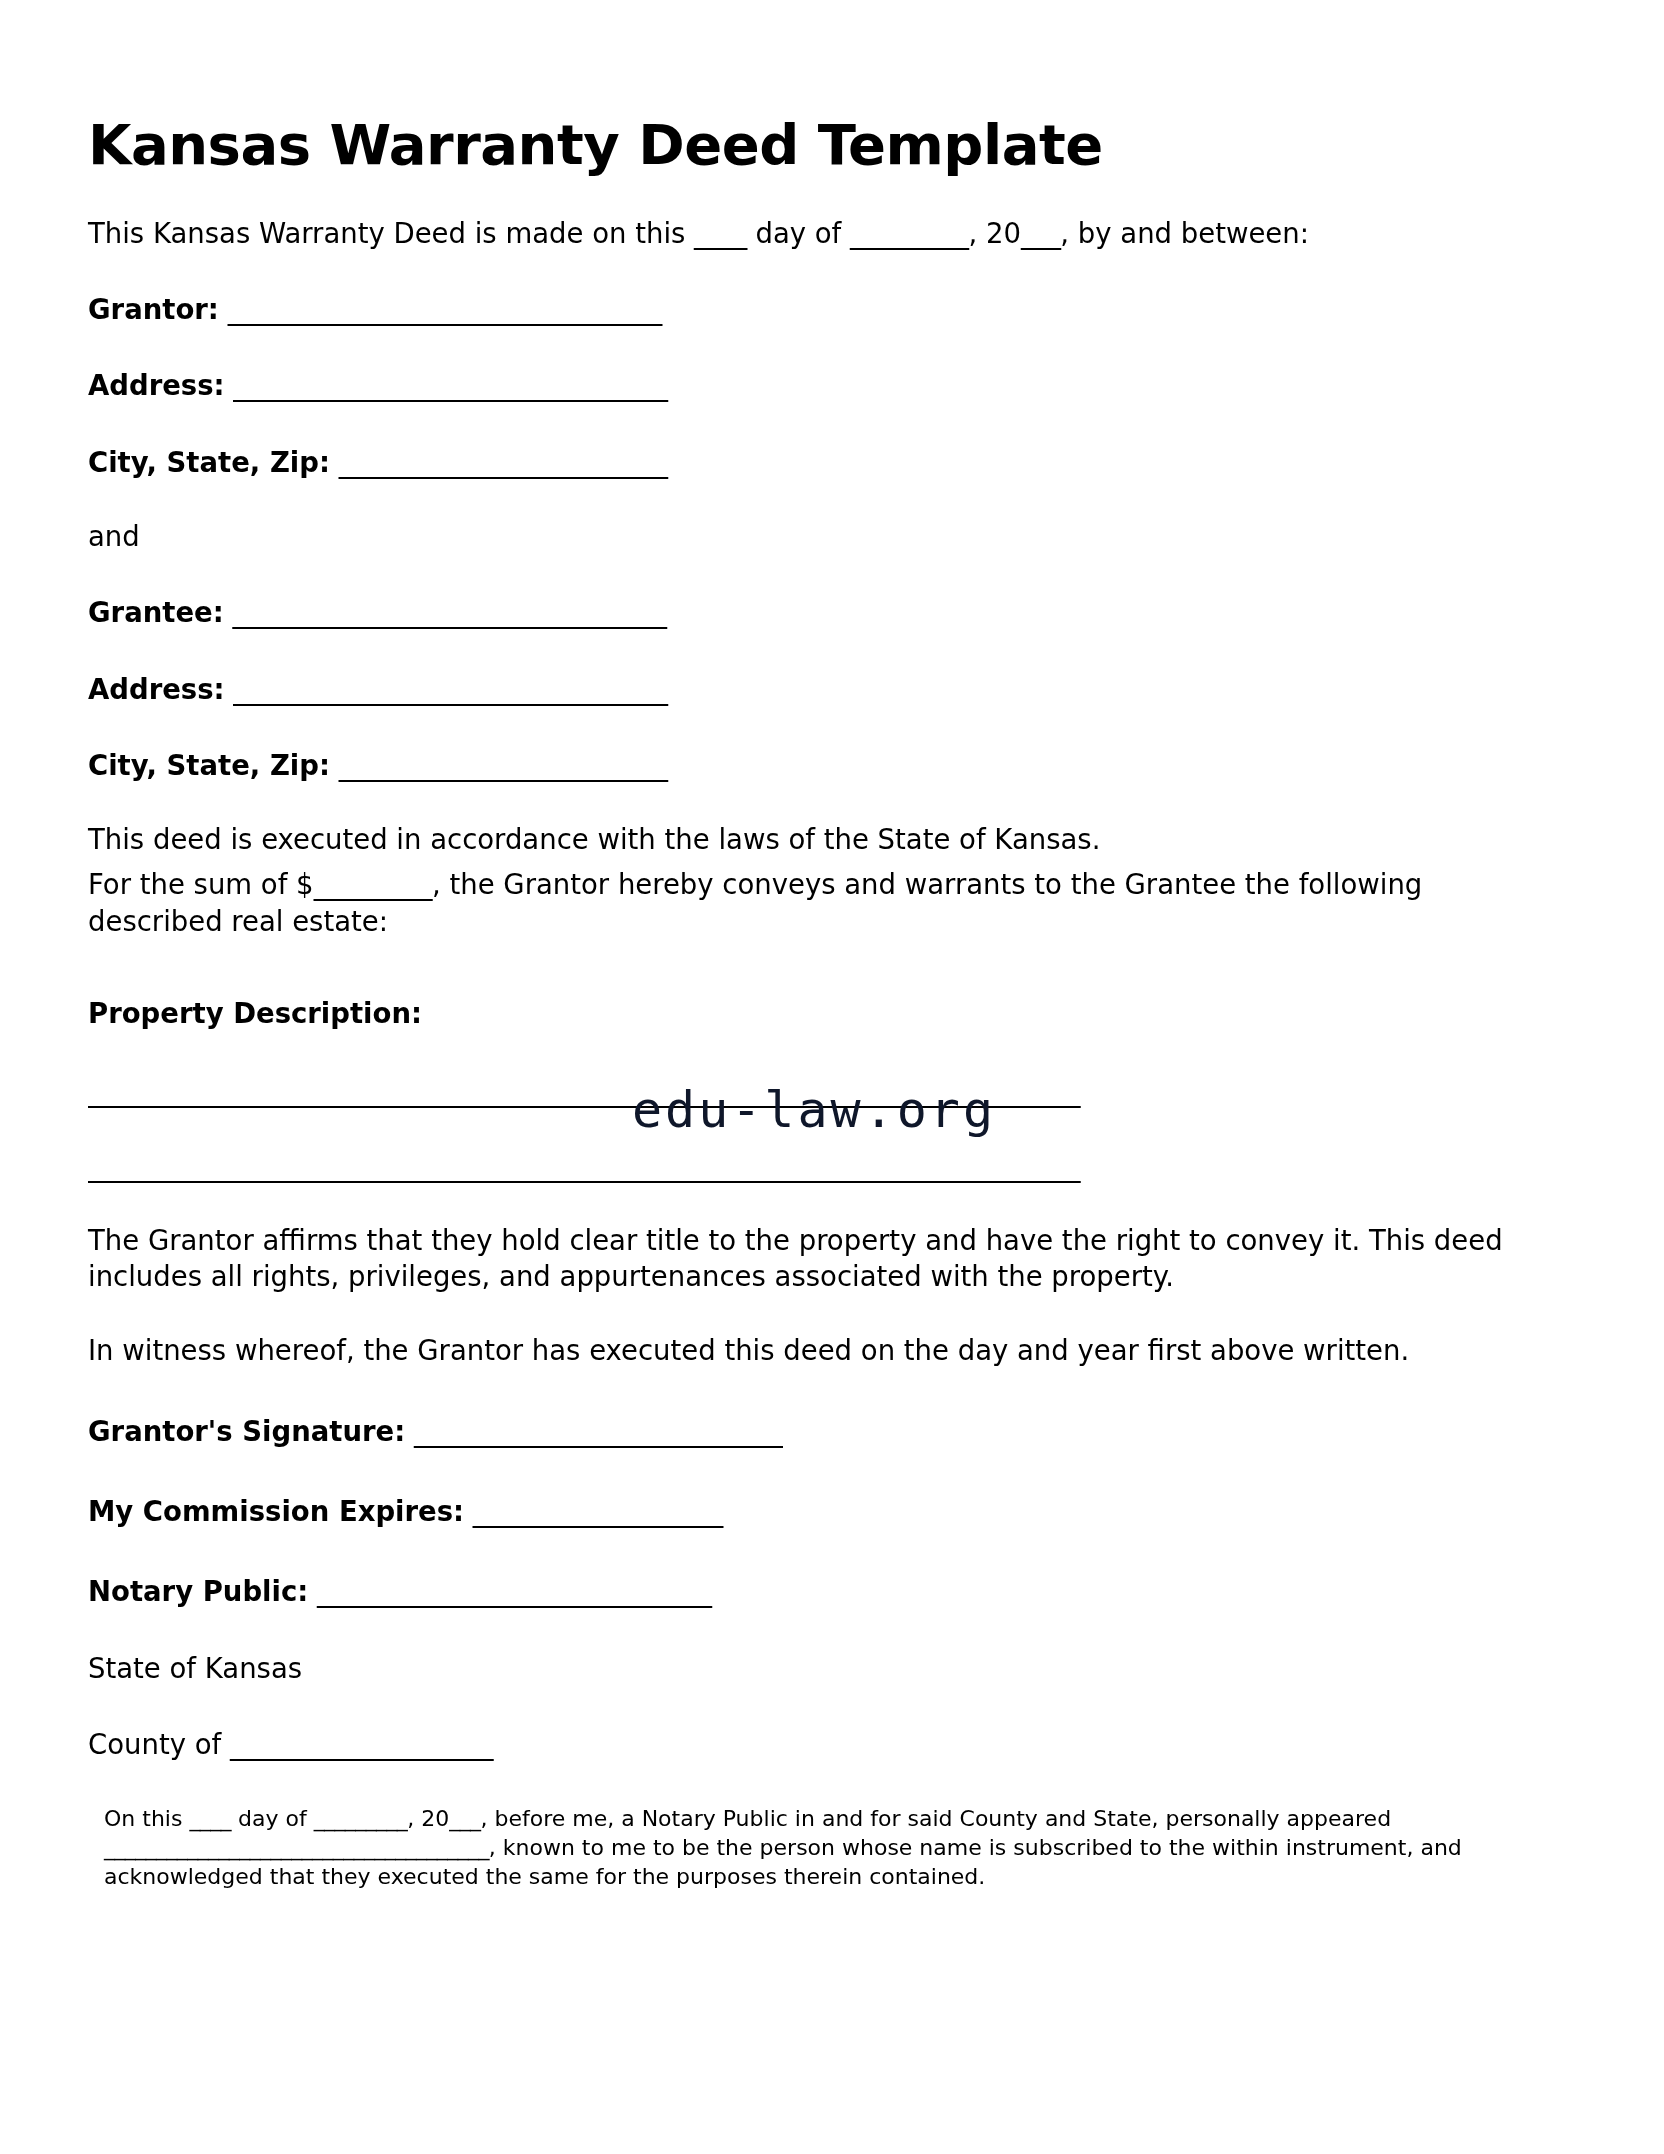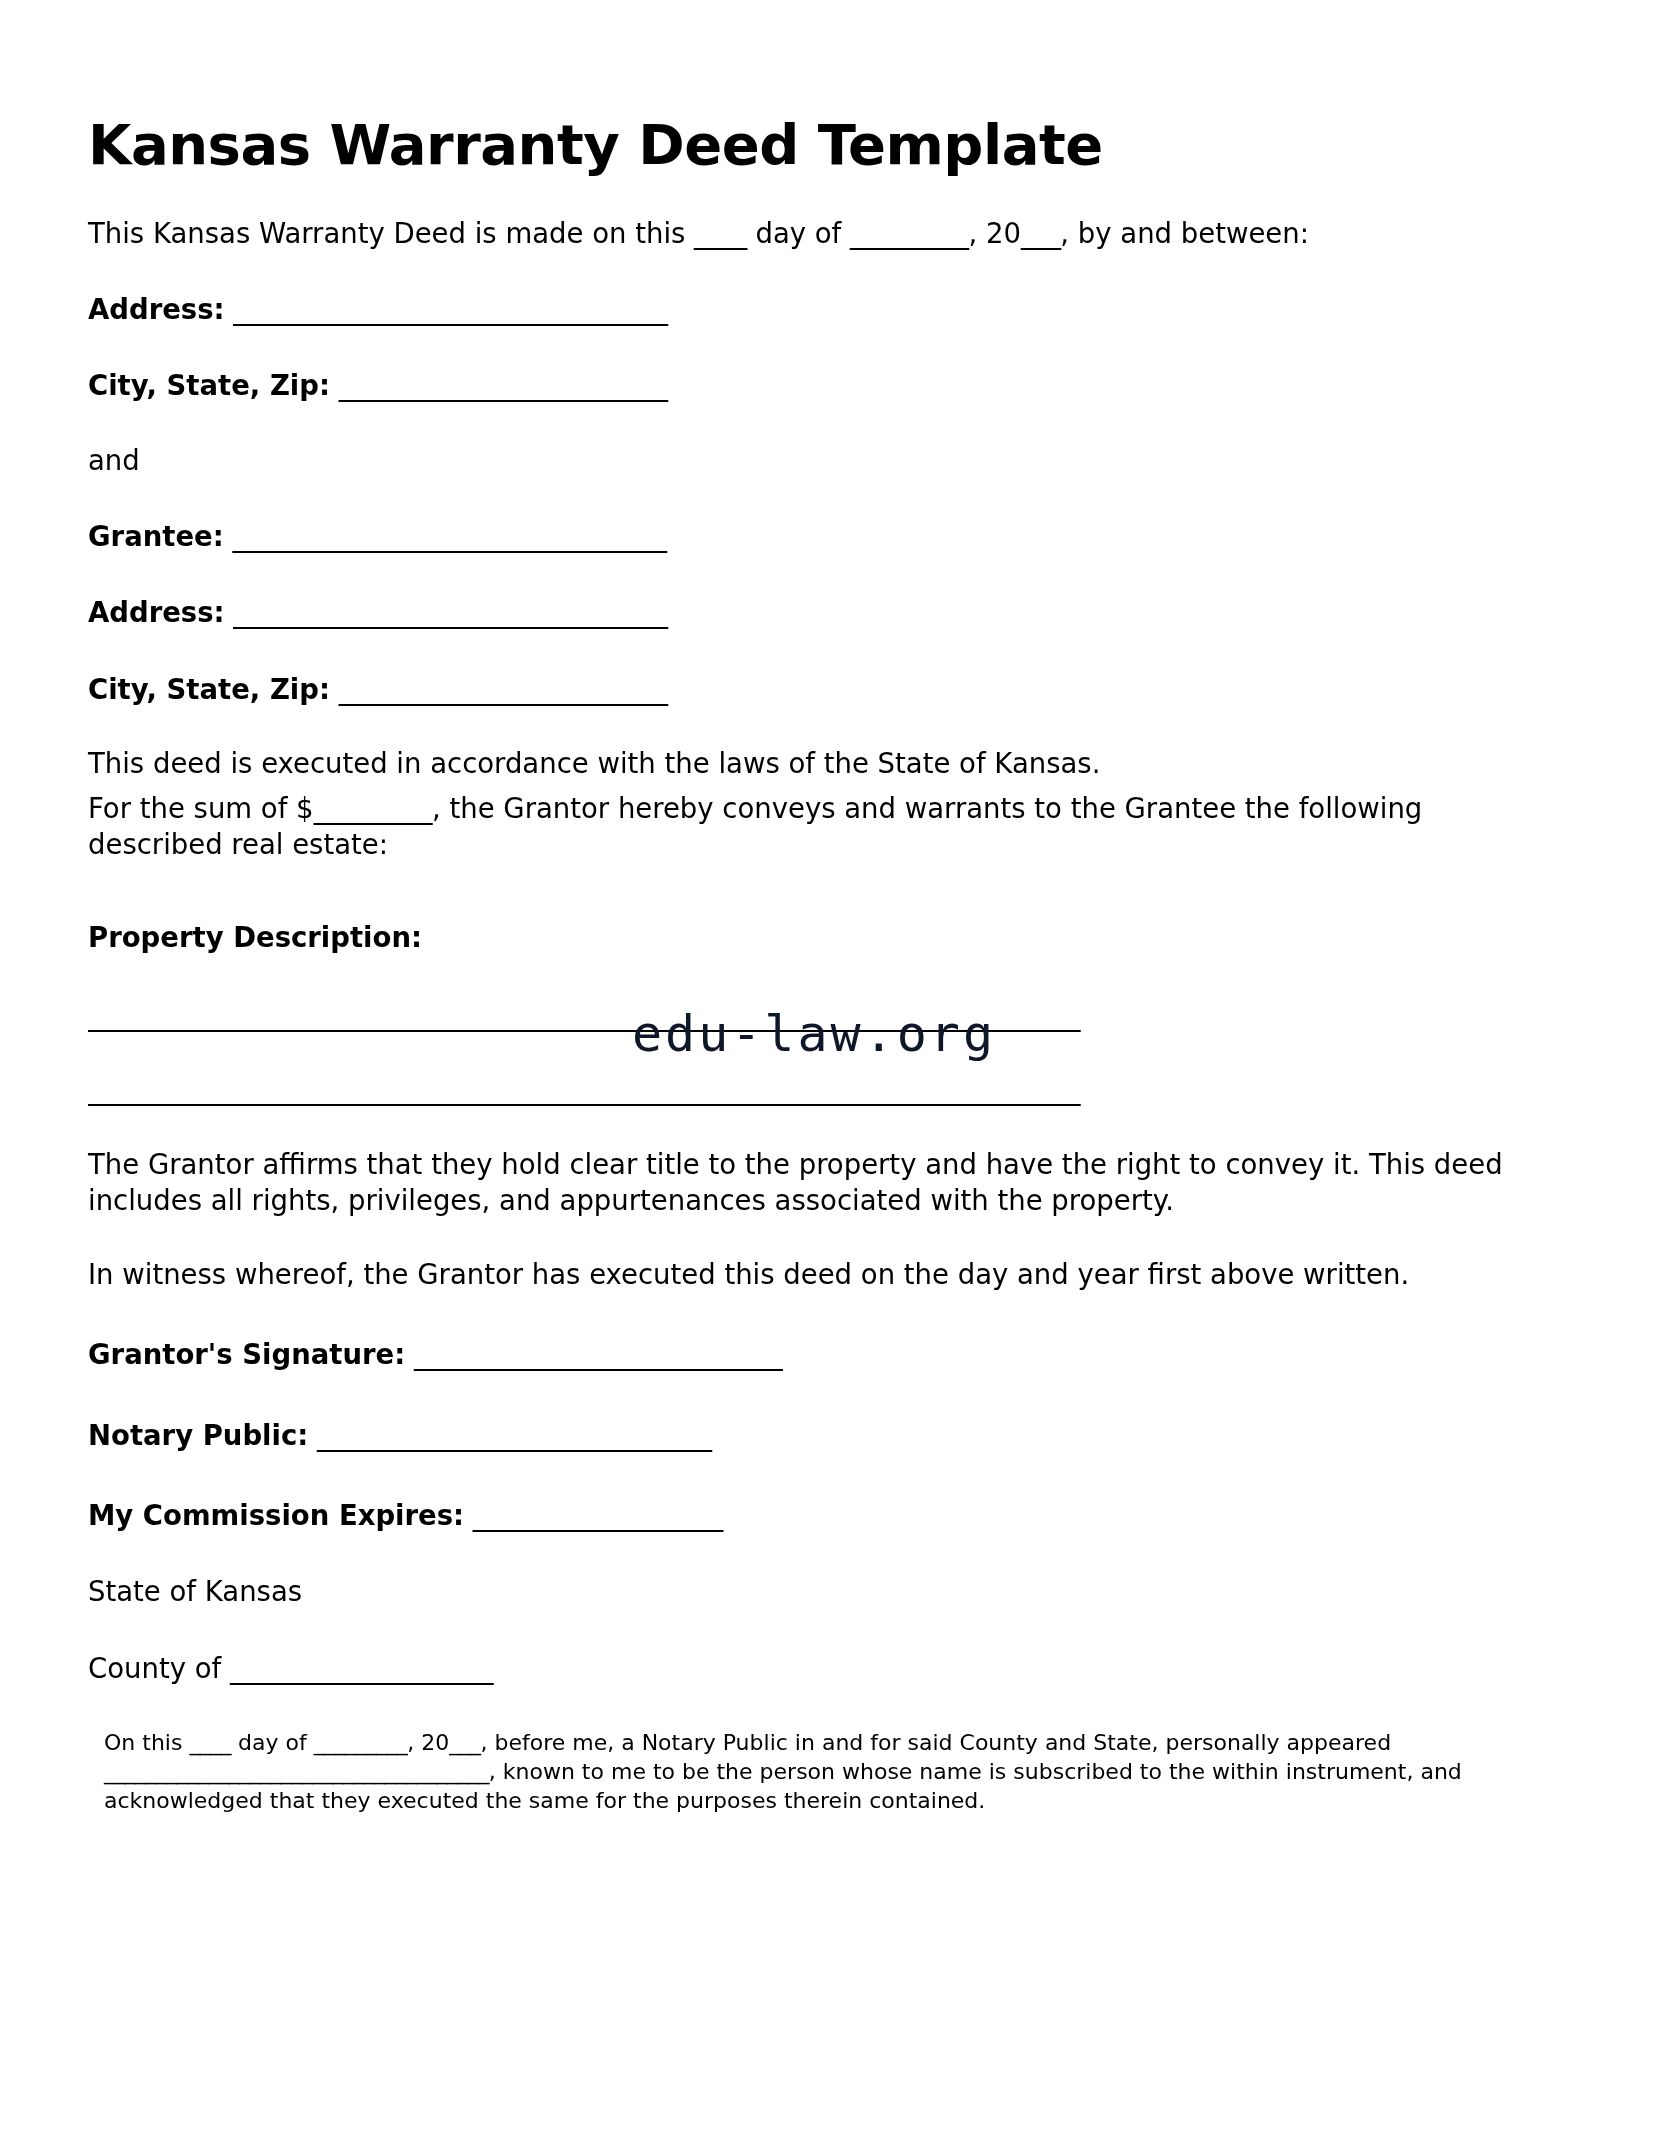--- a/index.html
+++ b/index.html
@@ -105,20 +105,21 @@
 </style>
 </head>
 <body>
 
 <div class="page">
 
   <h1 class="doc-title">Kansas Warranty Deed Template</h1>
 
   <p class="para"><span>This Kansas Warranty Deed is made on this </span><span class="blank-inline">____</span><span> day of </span><span class="blank-inline">_________</span><span>, 20</span><span class="blank-inline">___</span><span>, by and between:</span></p>
 
+  <div class="field-line"><span class="field-label">Grantor:</span> <span class="blank">_________________________________</span></div>
 
   <div class="field-line"><span class="field-label">Address:</span> <span class="blank">_________________________________</span></div>
 
   <div class="field-line"><span class="field-label">City, State, Zip:</span> <span class="blank">_________________________</span></div>
 
   <p class="para">and</p>
 
   <div class="field-line"><span class="field-label">Grantee:</span> <span class="blank">_________________________________</span></div>
 
   <div class="field-line"><span class="field-label">Address:</span> <span class="blank">_________________________________</span></div>
@@ -136,23 +137,23 @@
     <div class="watermark" style="top:86px;">edu-law.org</div>
   </div>
 
   <p class="para">The Grantor affirms that they hold clear title to the property and have the right to convey it. This deed includes all rights, privileges, and appurtenances associated with the property.</p>
 
   <p class="para">In witness whereof, the Grantor has executed this deed on the day and year first above written.</p>
 
   <div class="sig-line"><span class="field-label">Grantor's Signature:</span> <span class="blank">____________________________</span></div>
 
 
+  <div class="sig-line"><span class="field-label">My Commission Expires:</span> <span class="blank">___________________</span></div>
+
   <div class="sig-line"><span class="field-label">Notary Public:</span> <span class="blank">______________________________</span></div>
-
-  <div class="sig-line"><span class="field-label">My Commission Expires:</span> <span class="blank">___________________</span></div>
 
   <div class="plain-line">State of Kansas</div>
 
   <div class="plain-line"><span>County of </span><span class="blank">____________________</span></div>
 
   <p class="final-para"><span>On this </span><span class="blank-inline">____</span><span> day of </span><span class="blank-inline">_________</span><span>, 20</span><span class="blank-inline">___</span><span>, before me, a Notary Public in and for said County and State, personally appeared </span><span class="blank-inline">_____________________________________</span><span>, known to me to be the person whose name is subscribed to the within instrument, and acknowledged that they executed the same for the purposes therein contained.</span></p>
 
 </div>
 
 </body></html>

